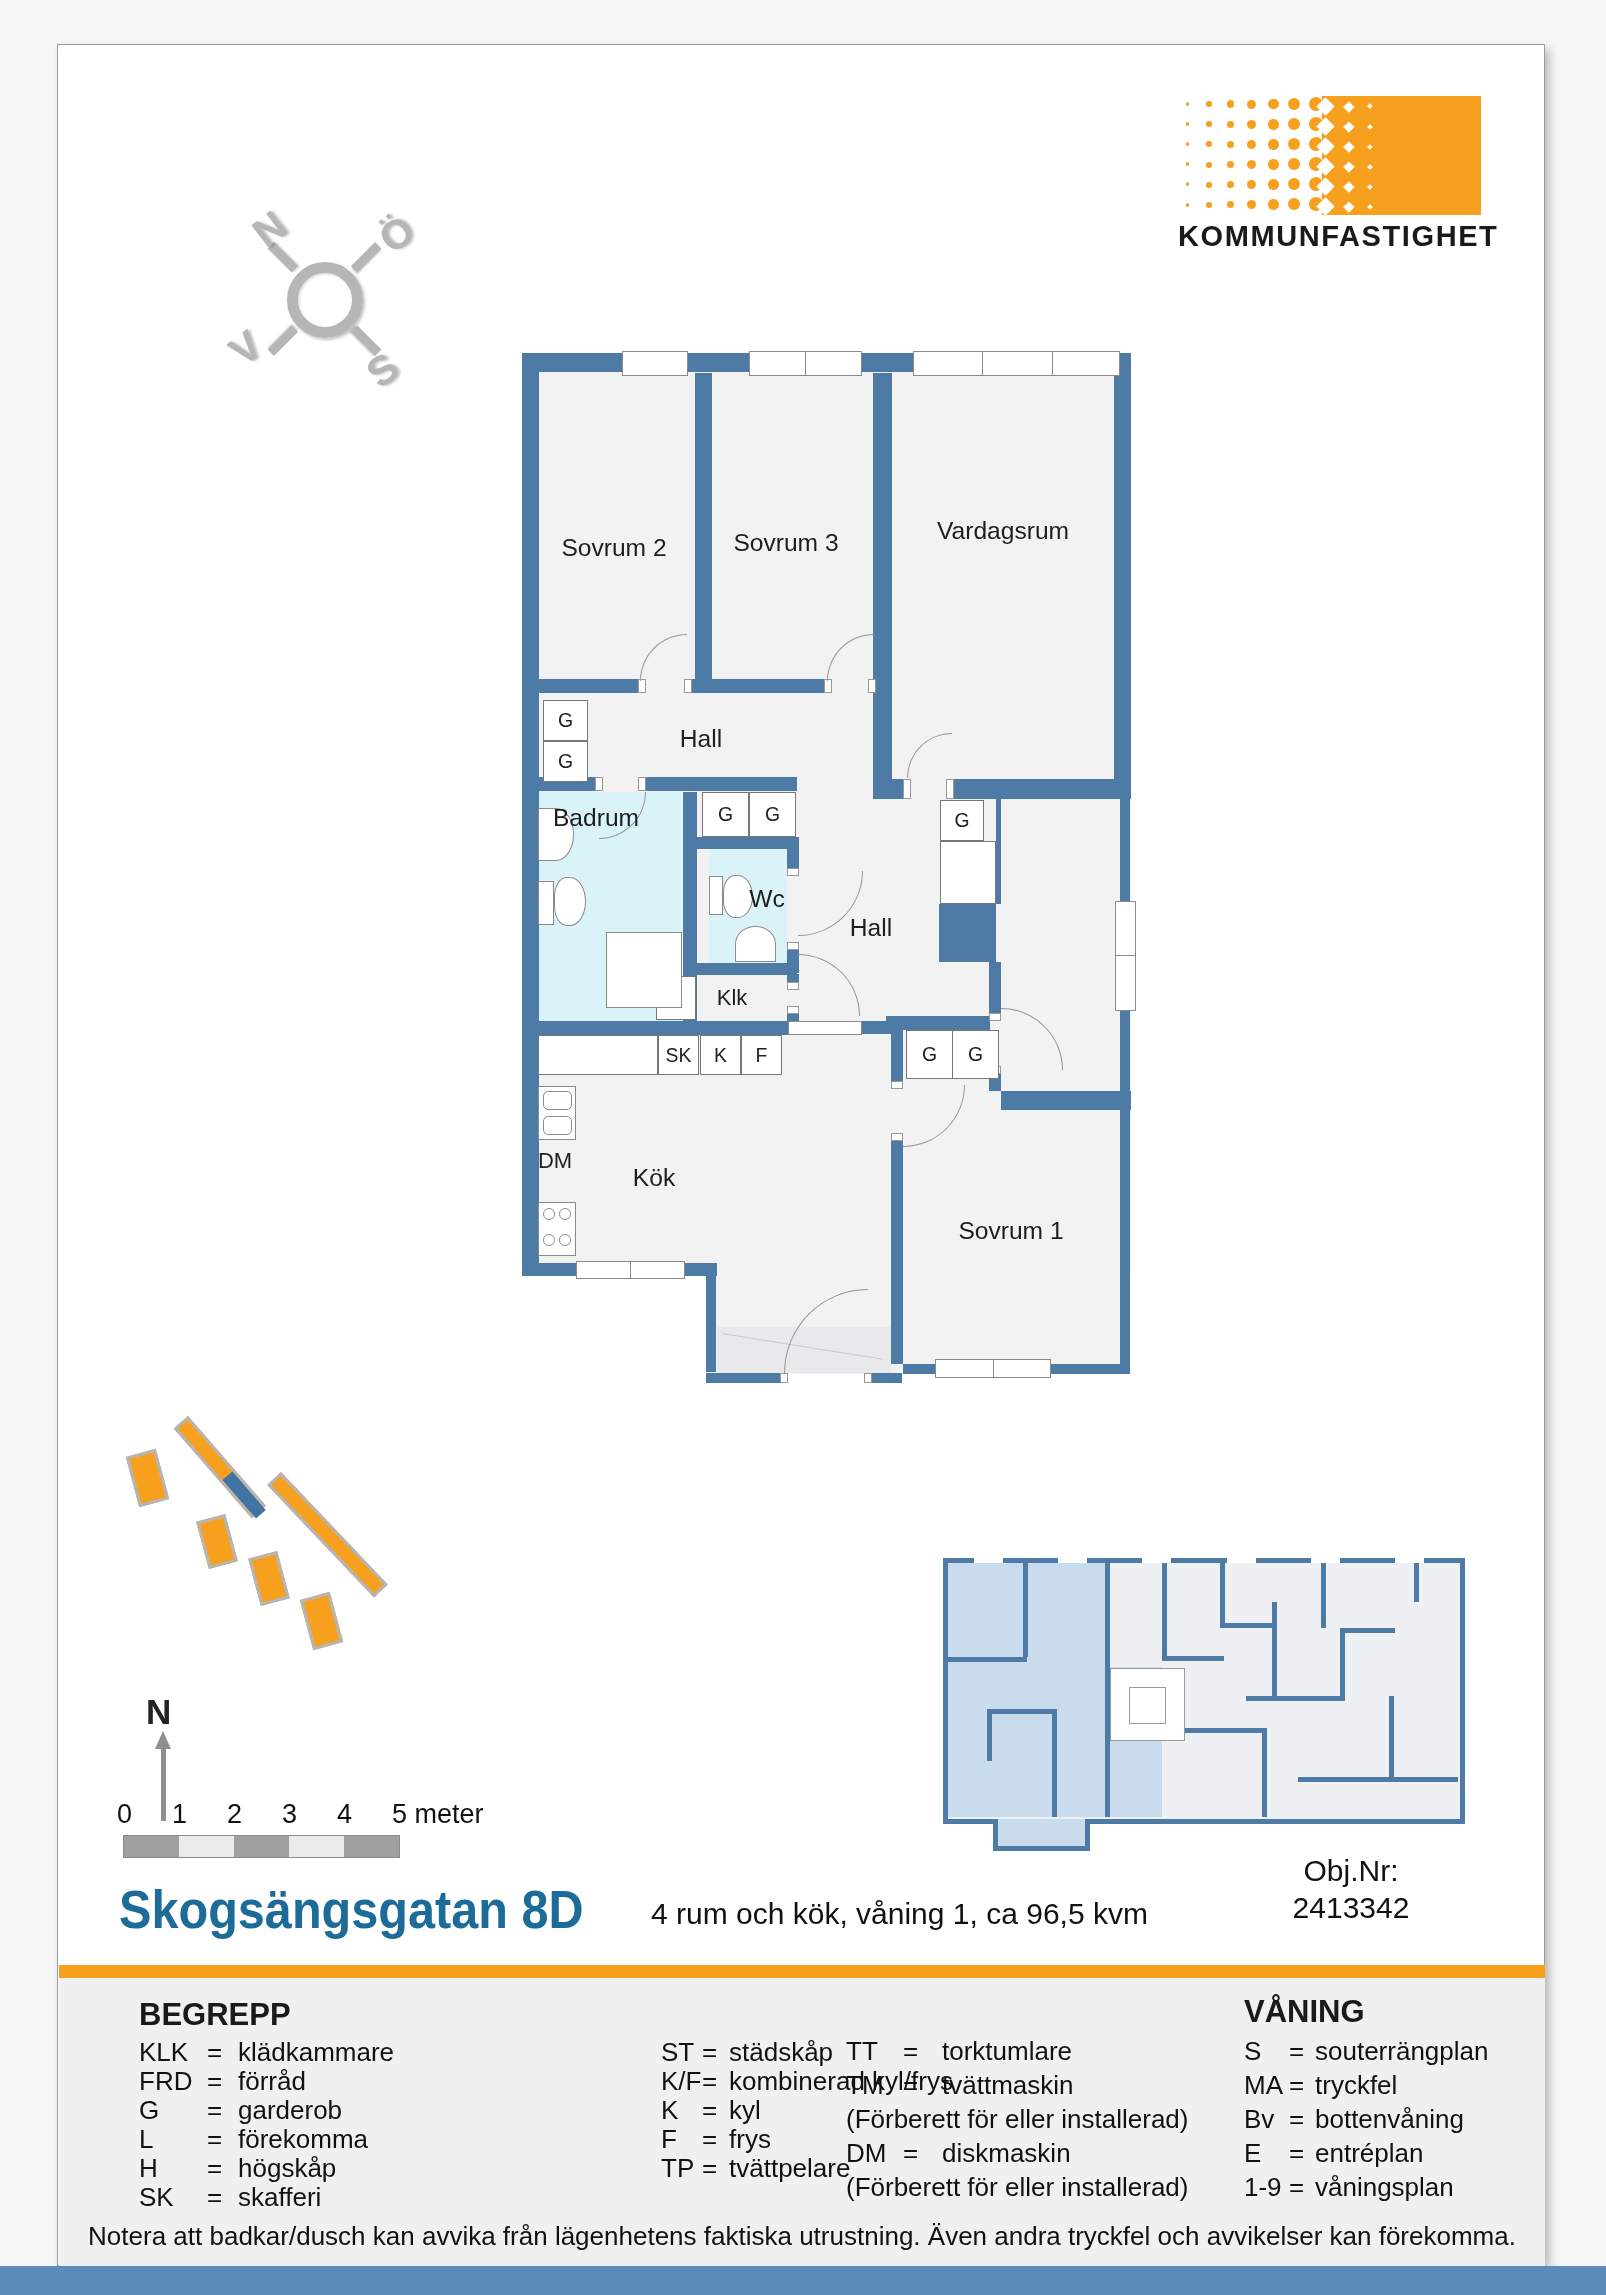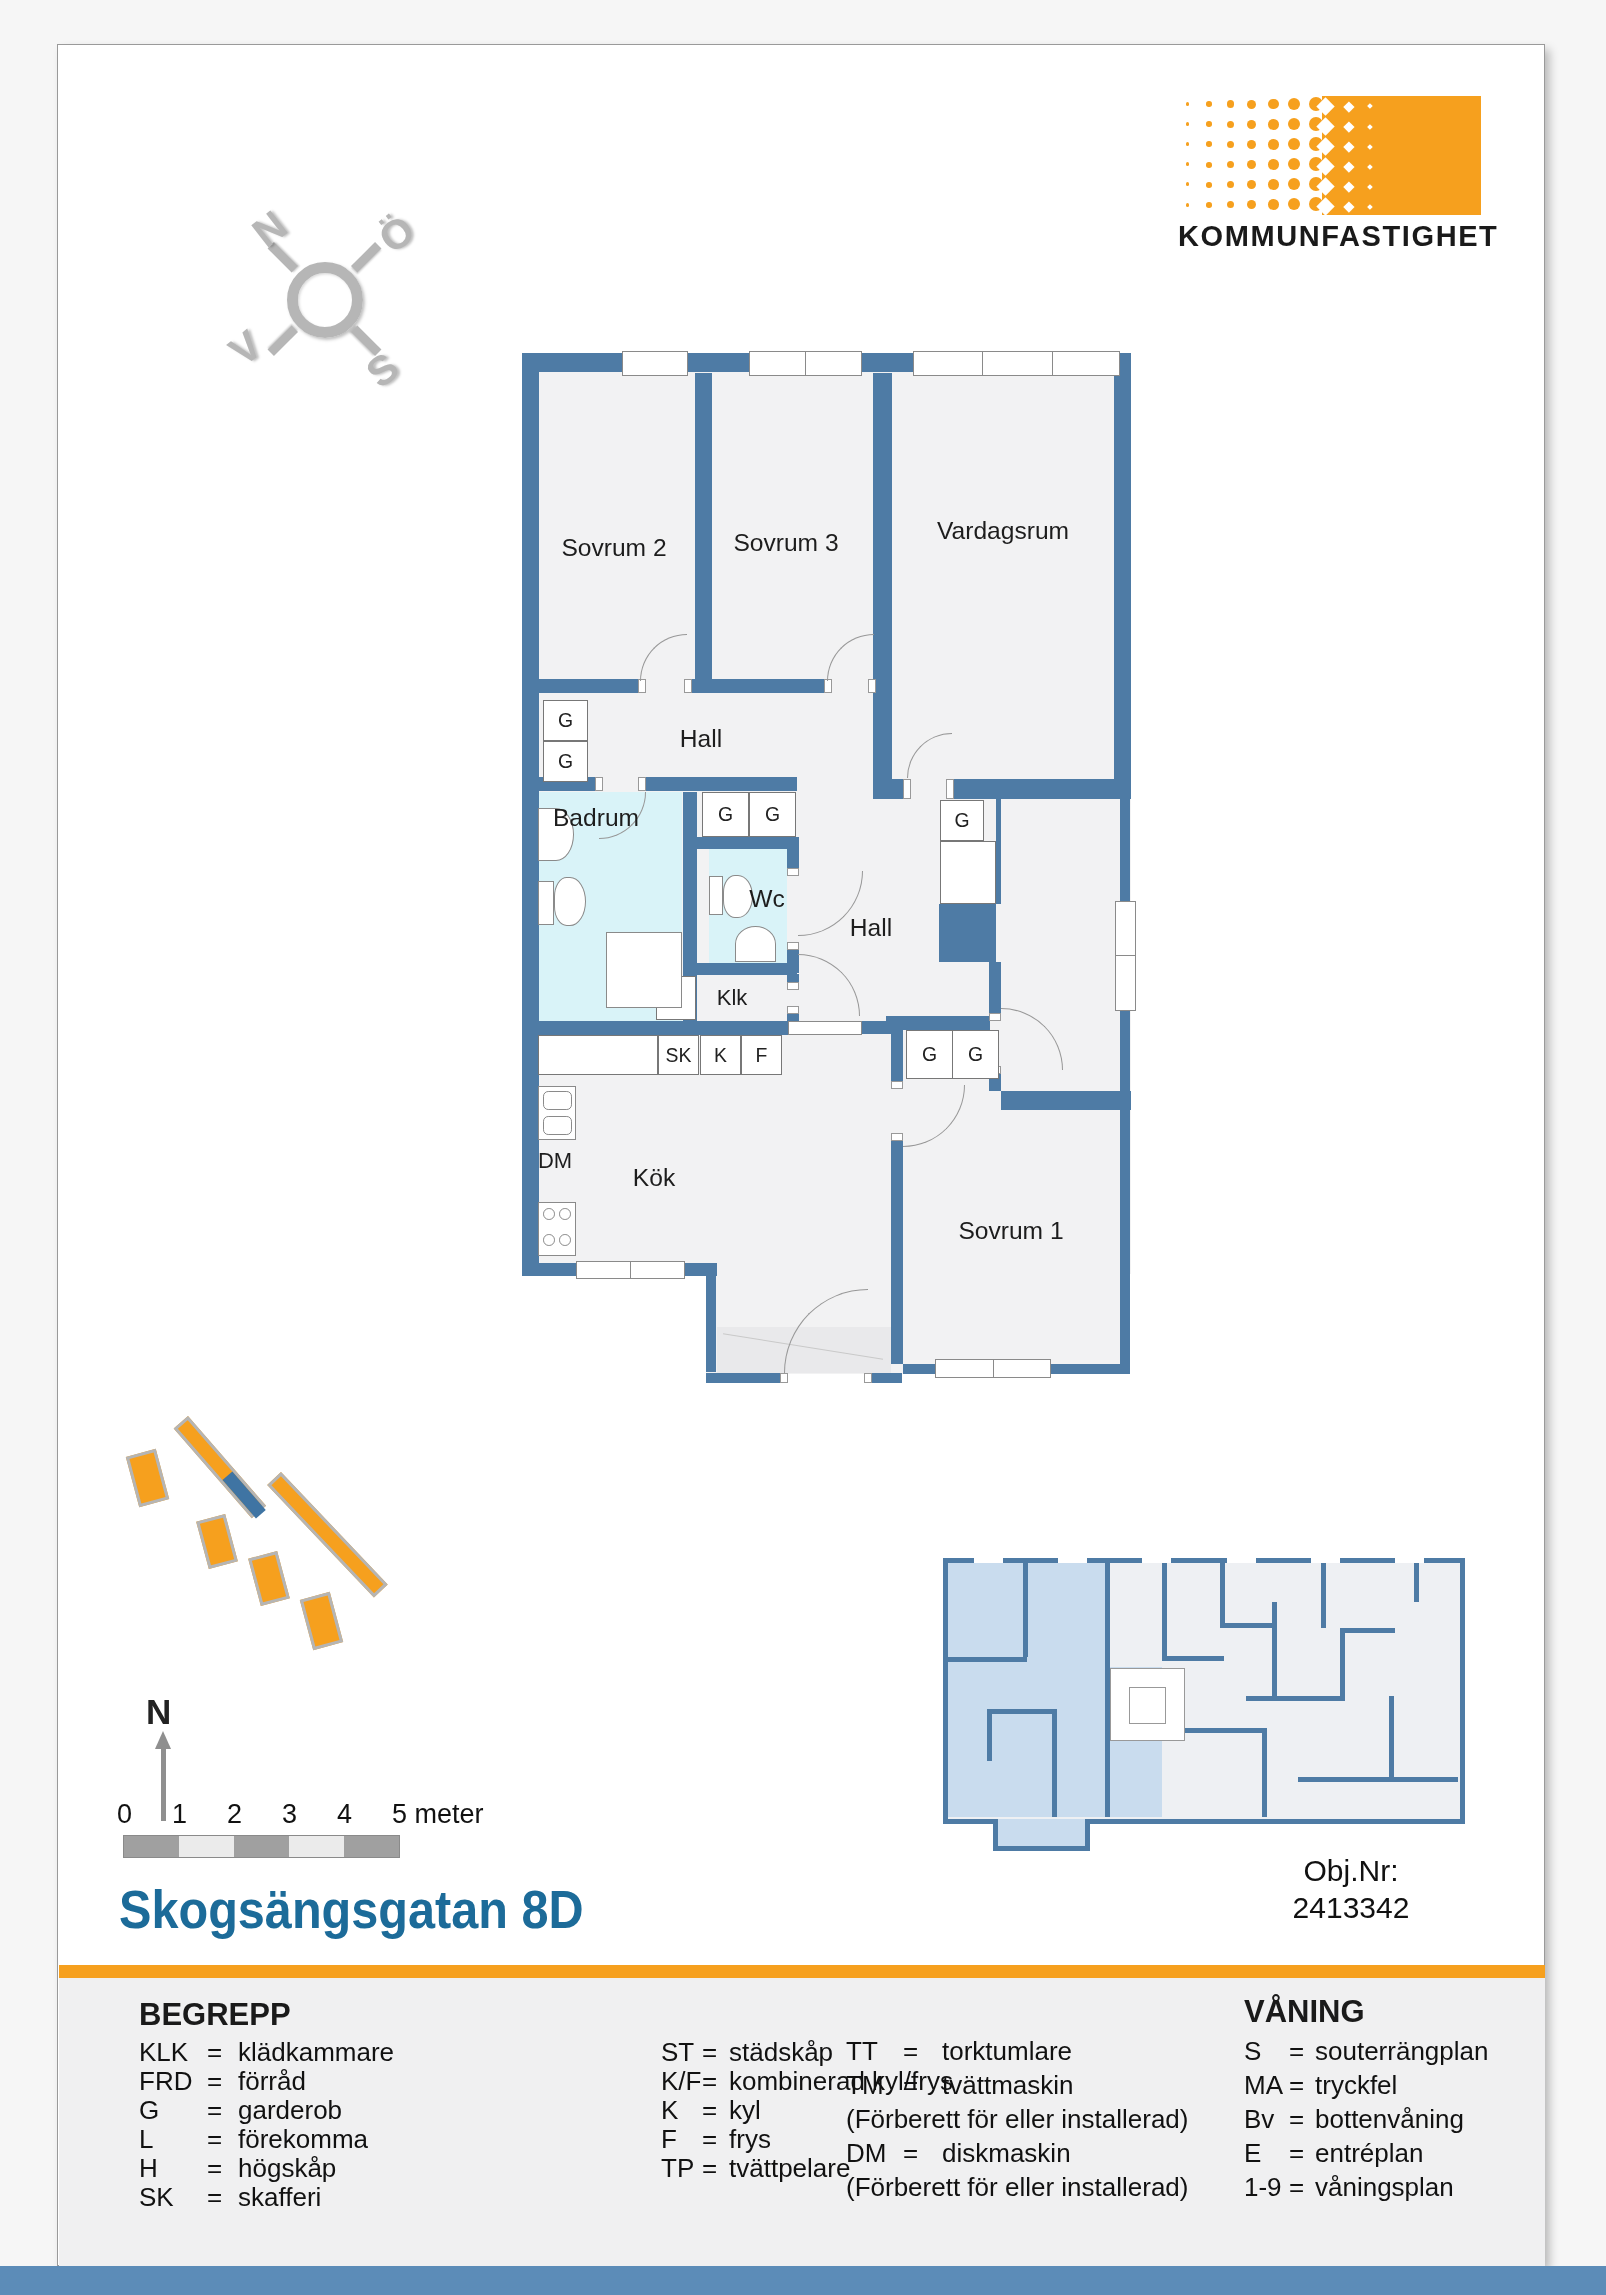--- a/index.html
+++ b/index.html
@@ -376,20 +376,21 @@
     <div class="ovwin" style="left:279px;width:29px;"></div>
     <div class="ovwin" style="left:363px;width:29px;"></div>
     <div class="ovwin" style="left:447px;width:29px;"></div>
     <div class="abs" style="left:162px;top:105px;width:73px;height:71px;background:#fff;border:0.6px solid #999;">
       <div class="abs" style="left:18px;top:18px;width:35px;height:35px;border:0.6px solid #999;"></div>
     </div>
   </div>
   <div class="abs" style="left:993px;top:1819px;width:97px;height:32px;background:#c9dcee;border:5.2px solid #4e7ba5;border-top:none;box-sizing:border-box;"></div>
 
   <span id="title">Skogsängsgatan 8D</span>
+  <span id="subtitle">4 rum och kök, våning 1, ca 96,5 kvm</span>
   <span class="obj" style="top:1854px;">Obj.Nr:</span>
   <span class="obj" style="top:1891px;">2413342</span>
 
   <div id="legendbar"></div>
   <div id="legendpanel"></div>
   <span class="lhead" style="left:139px;top:1997px;">BEGREPP</span>
 
   <div class="lcol" style="left:139px;top:2038px;">
     <div class="lrow"><span class="ab1">KLK</span><span class="eq1">=</span><span>klädkammare</span></div>
     <div class="lrow"><span class="ab1">FRD</span><span class="eq1">=</span><span>förråd</span></div>
@@ -417,15 +418,16 @@
 
   <span class="lhead" style="left:1244px;top:1994px;">VÅNING</span>
   <div class="lcol" style="left:1244px;top:2034px;">
     <div class="lrow2"><span class="ab4">S</span><span class="eq4">=</span><span>souterrängplan</span></div>
     <div class="lrow2"><span class="ab4">MA</span><span class="eq4">=</span><span>tryckfel</span></div>
     <div class="lrow2"><span class="ab4">Bv</span><span class="eq4">=</span><span>bottenvåning</span></div>
     <div class="lrow2"><span class="ab4">E</span><span class="eq4">=</span><span>entréplan</span></div>
     <div class="lrow2"><span class="ab4">1-9</span><span class="eq4">=</span><span>våningsplan</span></div>
   </div>
 
+  <span id="footnote">Notera att badkar/dusch kan avvika från lägenhetens faktiska utrustning. Även andra tryckfel och avvikelser kan förekomma.</span>
   <div id="bottombar"></div>
 </div>
 
 
 </body></html>

